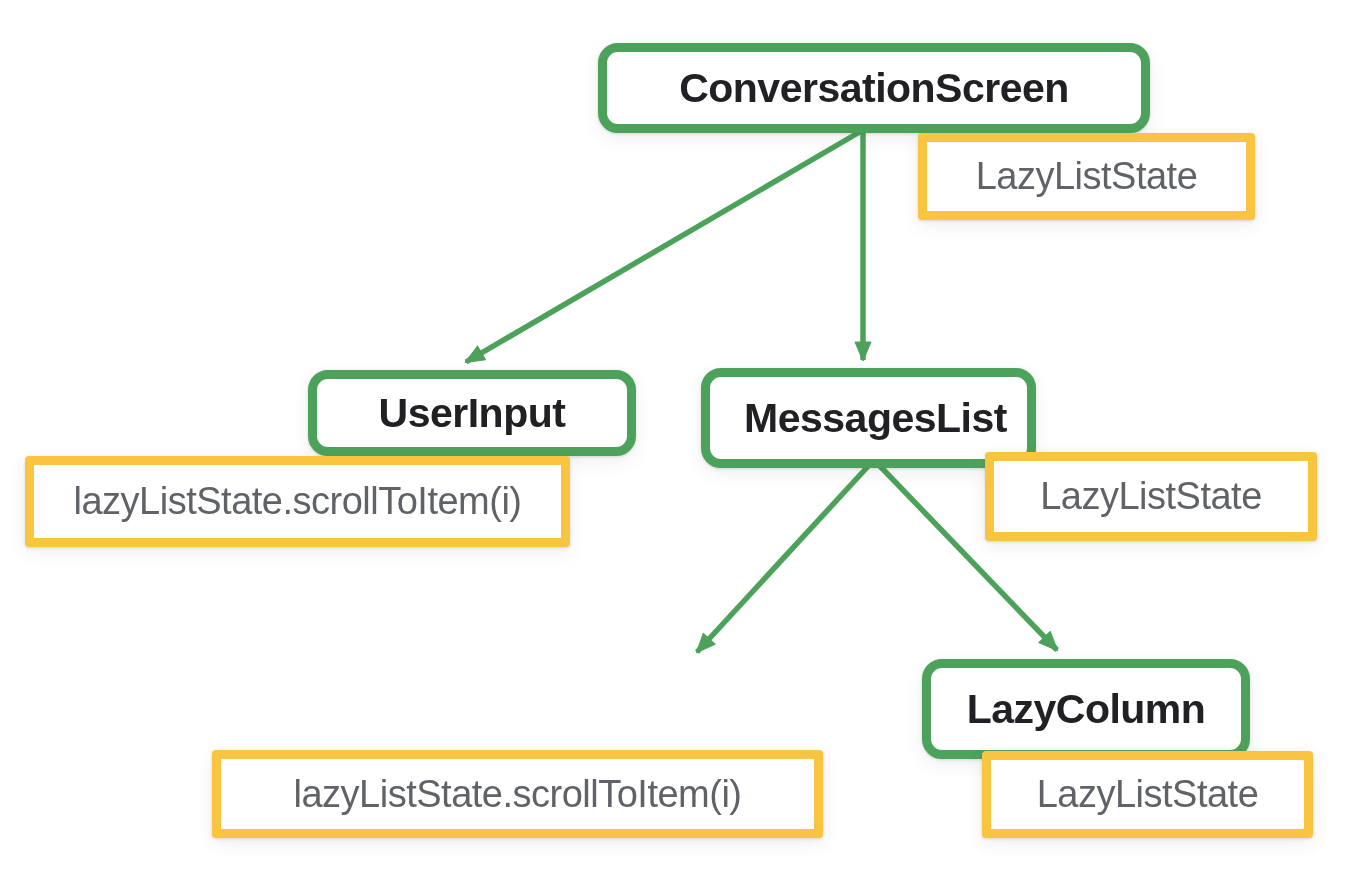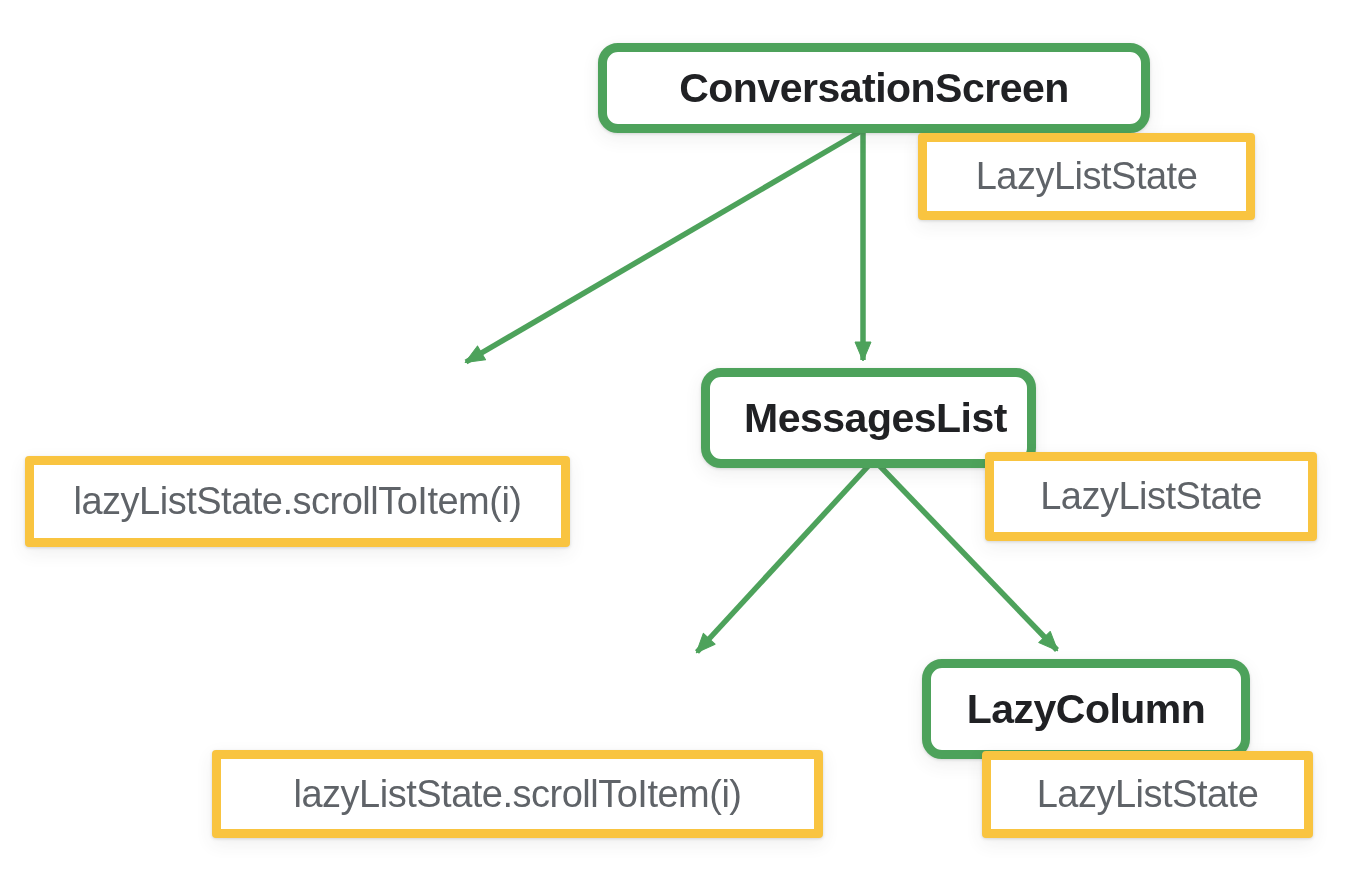--- a/index.html
+++ b/index.html
@@ -97,20 +97,23 @@
   </svg>
 
   <div class="node comp pos-conversation-screen">
     <span>ConversationScreen</span>
   </div>
 
   <div class="node state pos-conversation-screen-state">
     <span>LazyListState</span>
   </div>
 
+  <div class="node comp pos-user-input">
+    <span>UserInput</span>
+  </div>
 
   <div class="node state pos-user-input-state">
     <span>lazyListState.scrollToItem(i)</span>
   </div>
 
   <div class="node comp pos-messages-list">
     <span>MessagesList</span>
   </div>
 
   <div class="node state pos-messages-list-state">

